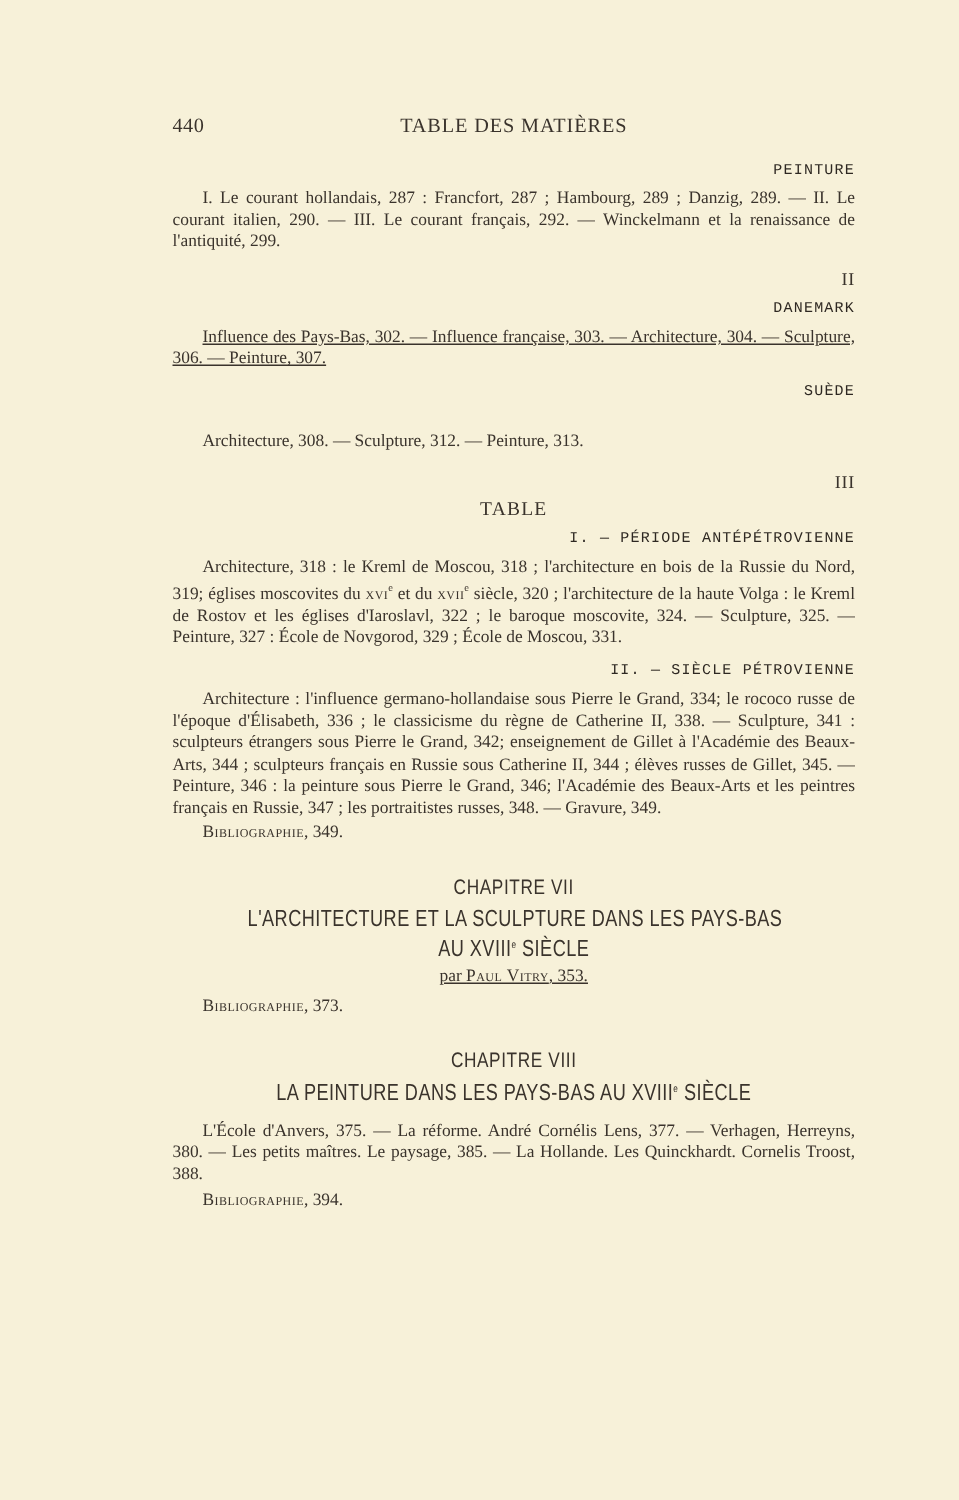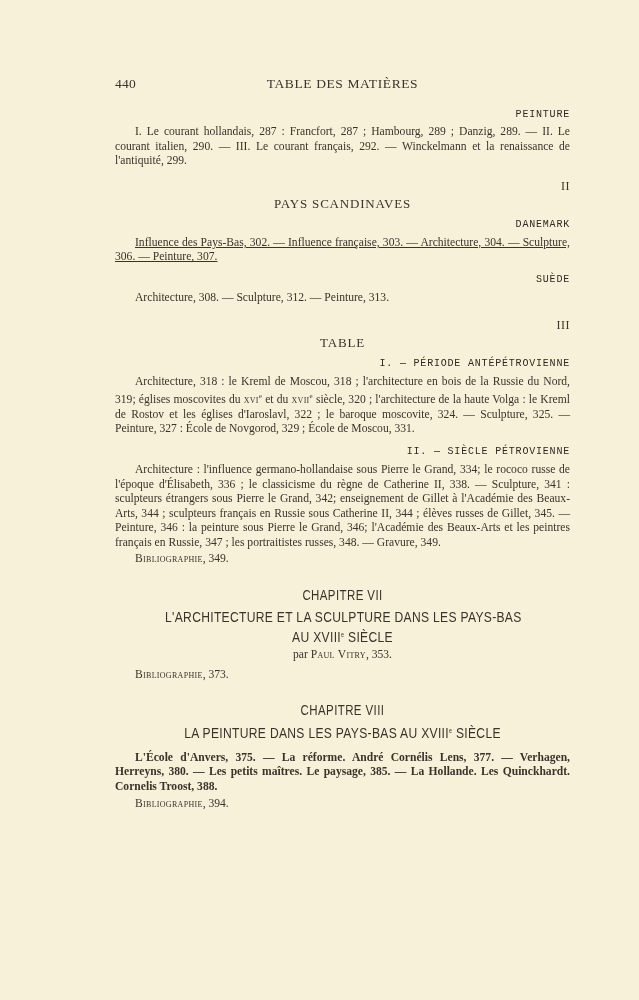--- a/index.html
+++ b/index.html
@@ -104,38 +104,37 @@
 
   <div class="running-head">
     <span class="page-number">440</span>
     <span class="running-title">TABLE DES MATIÈRES</span>
   </div>
 
   <div class="sans-heading" style="margin-top:13px;">PEINTURE</div>
   <p class="para" style="margin-top:5px;">I. Le courant hollandais, 287 : Francfort, 287 ; Hambourg, 289 ; Danzig, 289. — II. Le courant italien, 290. — III. Le courant français, 292. — Winckelmann et la renaissance de l'antiquité, 299.</p>
 
   <div class="roman-numeral" style="margin-top:10px;">II</div>
-  <div class="serif-heading" style="margin-top:2px;">PAYS SCANDINAVES</div>
   <div class="sans-heading" style="margin-top:7px;">DANEMARK</div>
   <p class="para" style="margin-top:6px;text-decoration:underline;">Influence des Pays-Bas, 302. — Influence française, 303. — Architecture, 304. — Sculpture, 306. — Peinture, 307.</p>
   <div class="sans-heading" style="margin-top:9px;">SUÈDE</div>
-  <p class="para" style="margin-top:6px;">Architecture, 308. — Sculpture, 312. — Peinture, 313.</p>
+  <p class="para" style="margin-top:20px;">Architecture, 308. — Sculpture, 312. — Peinture, 313.</p>
 
   <div class="roman-numeral" style="margin-top:12px;">III</div>
   <div class="serif-heading" style="margin-top:2px;">TABLE</div>
   <div class="sans-heading" style="margin-top:7px;">I. — PÉRIODE ANTÉPÉTROVIENNE</div>
   <p class="para" style="margin-top:6px;"><span>Architecture, 318 : le Kreml de Moscou, 318 ; l'architecture en bois de la Russie du Nord, 319; églises moscovites du </span><span class="smallcaps">xvi</span><sup>e</sup><span> et du </span><span class="smallcaps">xvii</span><sup>e</sup><span> siècle, 320 ; l'architecture de la haute Volga : le Kreml de Rostov et les églises d'Iaroslavl, 322 ; le baroque moscovite, 324. — Sculpture, 325. — Peinture, 327 : École de Novgorod, 329 ; École de Moscou, 331.</span></p>
   <div class="sans-heading" style="margin-top:9px;">II. — SIÈCLE PÉTROVIENNE</div>
   <p class="para" style="margin-top:6px;">Architecture : l'influence germano-hollandaise sous Pierre le Grand, 334; le rococo russe de l'époque d'Élisabeth, 336 ; le classicisme du règne de Catherine II, 338. — Sculpture, 341 : sculpteurs étrangers sous Pierre le Grand, 342; enseignement de Gillet à l'Académie des Beaux-Arts, 344 ; sculpteurs français en Russie sous Catherine II, 344 ; élèves russes de Gillet, 345. — Peinture, 346 : la peinture sous Pierre le Grand, 346; l'Académie des Beaux-Arts et les peintres français en Russie, 347 ; les portraitistes russes, 348. — Gravure, 349.</p>
   <div class="biblio" style="margin-top:1px;"><span class="smallcaps">Bibliographie</span><span>, 349.</span></div>
 
   <div class="chapter-num" style="margin-top:21px;">CHAPITRE VII</div>
   <div class="chapter-title" style="margin-top:5px;">L'ARCHITECTURE ET LA SCULPTURE DANS LES PAYS-BAS</div>
   <div class="chapter-title" style="margin-top:2px;"><span>AU XVIII</span><sup>e</sup><span> SIÈCLE</span></div>
-  <div class="byline" style="margin-top:2px;"><span>par </span><span class="smallcaps">Paul Vitry</span><span>, 353.</span></div>
+  <div class="byline" style="margin-top:2px;text-decoration:underline;"><span>par </span><span class="smallcaps">Paul Vitry</span><span>, 353.</span></div>
   <div class="biblio" style="margin-top:7px;"><span class="smallcaps">Bibliographie</span><span>, 373.</span></div>
 
   <div class="chapter-num" style="margin-top:19px;">CHAPITRE VIII</div>
   <div class="chapter-title" style="margin-top:6px;"><span>LA PEINTURE DANS LES PAYS-BAS AU XVIII</span><sup>e</sup><span> SIÈCLE</span></div>
-  <p class="para" style="margin-top:9px;font-weight:bold;">L'École d'Anvers, 375. — La réforme. André Cornélis Lens, 377. — Verhagen, Herreyns, 380. — Les petits maîtres. Le paysage, 385. — La Hollande. Les Quinckhardt. Cornelis Troost, 388.</p>
+  <p class="para" style="margin-top:9px;">L'École d'Anvers, 375. — La réforme. André Cornélis Lens, 377. — Verhagen, Herreyns, 380. — Les petits maîtres. Le paysage, 385. — La Hollande. Les Quinckhardt. Cornelis Troost, 388.</p>
   <div class="biblio" style="margin-top:3px;"><span class="smallcaps">Bibliographie</span><span>, 394.</span></div>
 
 </div>
 
 </body></html>

